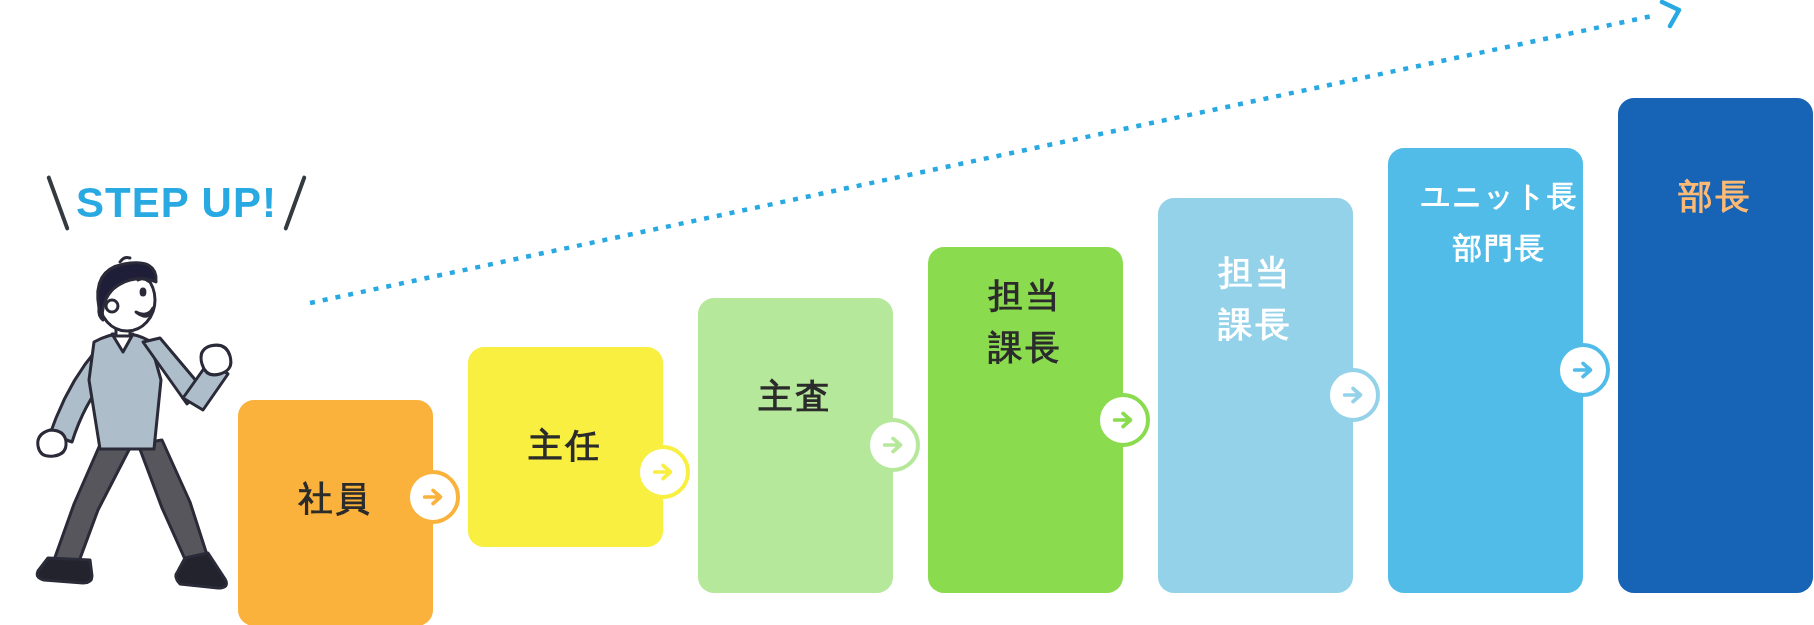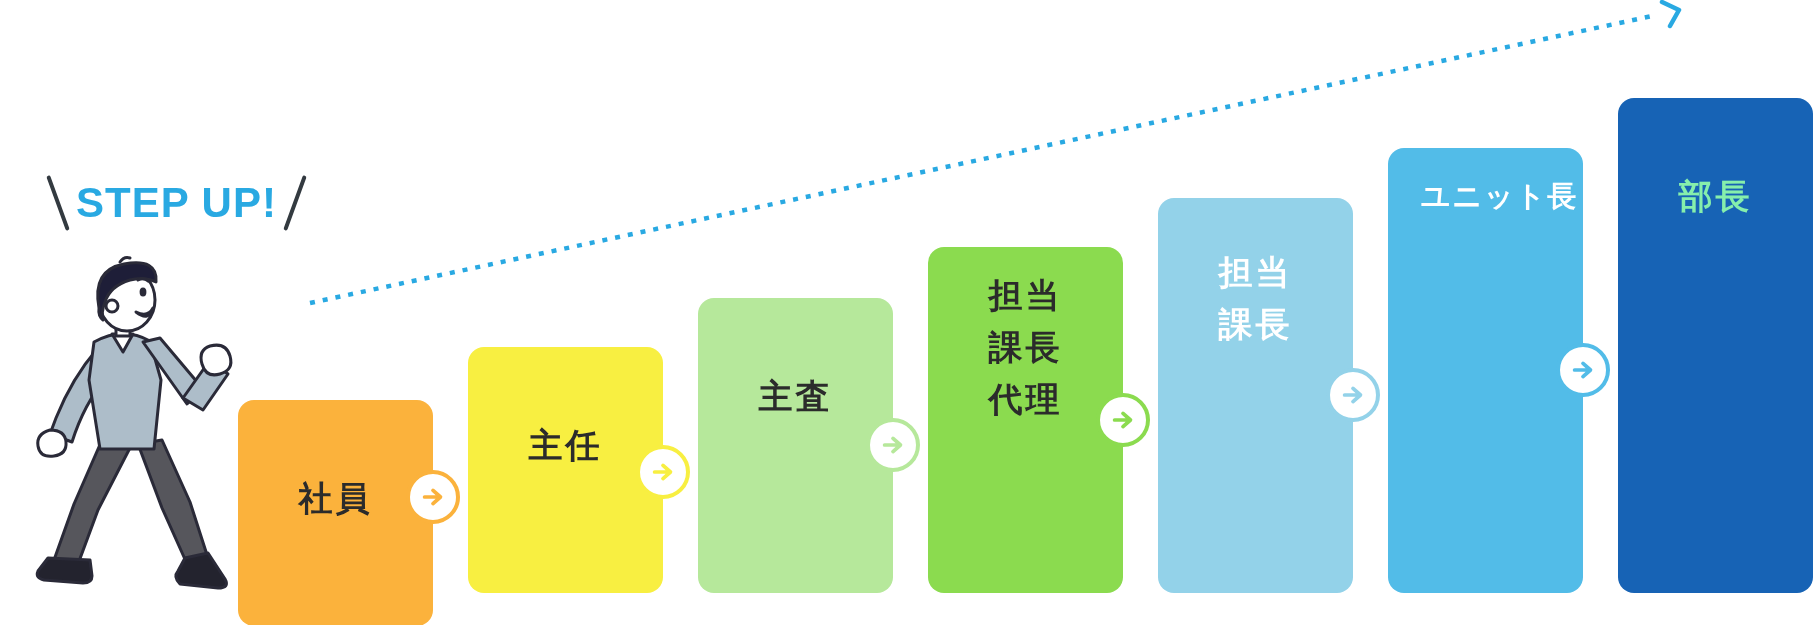--- a/index.html
+++ b/index.html
@@ -15,21 +15,21 @@
     font-size:42px;font-weight:800;letter-spacing:1px;line-height:1;
   }
   .slash{display:inline-block;width:4px;height:58px;background:#333a40;border-radius:2px;}
   .slash.left{transform:rotate(-20deg);}
   .slash.right{transform:rotate(20deg);}
   
   .growth-arrow{position:absolute;left:0;top:0;pointer-events:none;}
   
   .step{position:absolute;width:195px;border-radius:16px;}
   .step.s1{left:238px;top:400px;height:226px;}
-  .step.s2{left:468px;top:347px;height:246px;}
+  .step.s2{left:468px;top:347px;height:200px;}
   .step.s3{left:698px;top:298px;height:295px;}
   .step.s4{left:928px;top:247px;height:346px;}
   .step.s5{left:1158px;top:198px;height:395px;}
   .step.s6{left:1388px;top:148px;height:445px;}
   .step.s7{left:1618px;top:98px;height:495px;}
   .label{
     position:absolute;left:0;right:0;text-align:center;
     font-size:34px;font-weight:700;letter-spacing:3px;line-height:52px;
   }
   .label.lines-1{top:72px;}
@@ -80,36 +80,36 @@
   </div>
   <div class="step s3" style="background: rgb(182, 232, 155); text-decoration: underline;">
     <div class="label lines-1" style="color: rgb(43, 43, 43);">
       <div>主査</div>
     </div>
   </div>
   <div class="step s4" style="background: rgb(139, 219, 79);">
     <div class="label lines-3" style="color: rgb(43, 43, 43);">
       <div>担当</div>
       <div>課長</div>
-      <div>代理</div>
     </div>
   </div>
   <div class="step s5" style="background: rgb(147, 210, 233);">
     <div class="label lines-2" style="color: rgb(255, 255, 255);">
       <div>担当</div>
       <div>課長</div>
     </div>
   </div>
   <div class="step s6" style="background: rgb(82, 188, 232);">
     <div class="label lines-3 small" style="color: rgb(255, 255, 255); margin-left: 28px;">
       <div>ユニット長</div>
+      <div>部門長</div>
     </div>
   </div>
   <div class="step s7" style="background: rgb(23, 99, 181);">
-    <div class="label lines-1" style="color: #86efac;">
+    <div class="label lines-1" style="color: #fdba74;">
       <div>部長</div>
     </div>
   </div>
 
   <div class="circ c1" style="color: rgb(251, 178, 60);">
     <svg width="28" height="28" viewBox="0 0 30 30">
         <path d="M6 15 H21 M15 8 l8 7 -8 7" fill="none" stroke="currentColor" stroke-width="4" stroke-linecap="round" stroke-linejoin="round"></path>
       </svg>
   </div>
   <div class="circ c2" style="color: rgb(248, 239, 65);">

